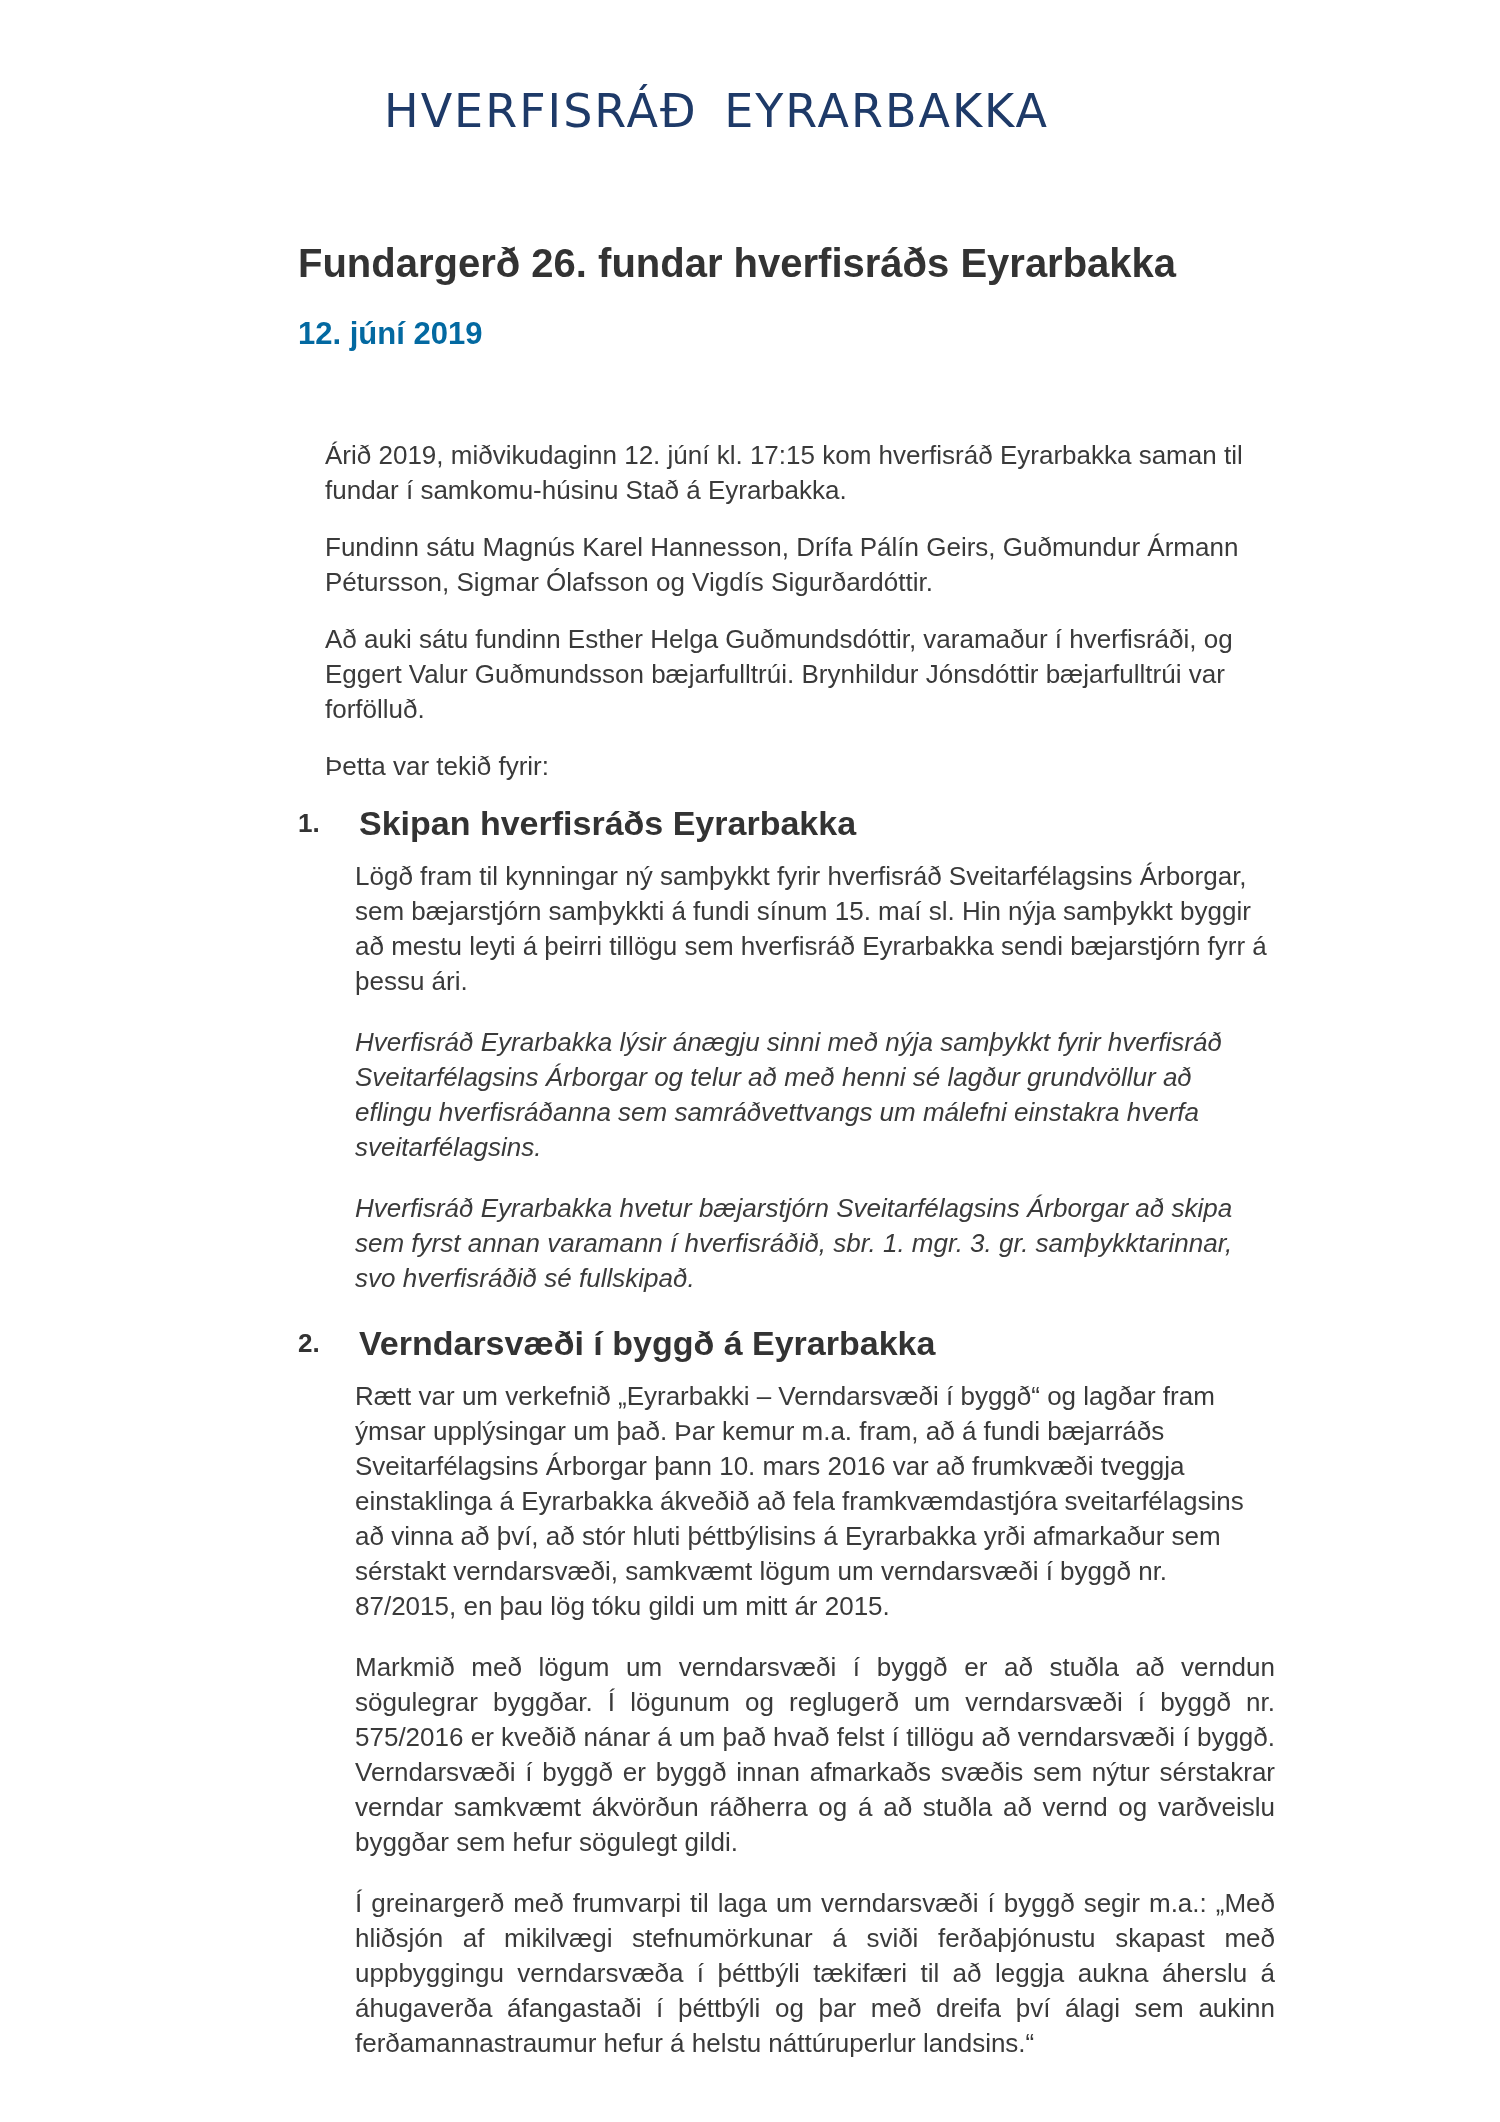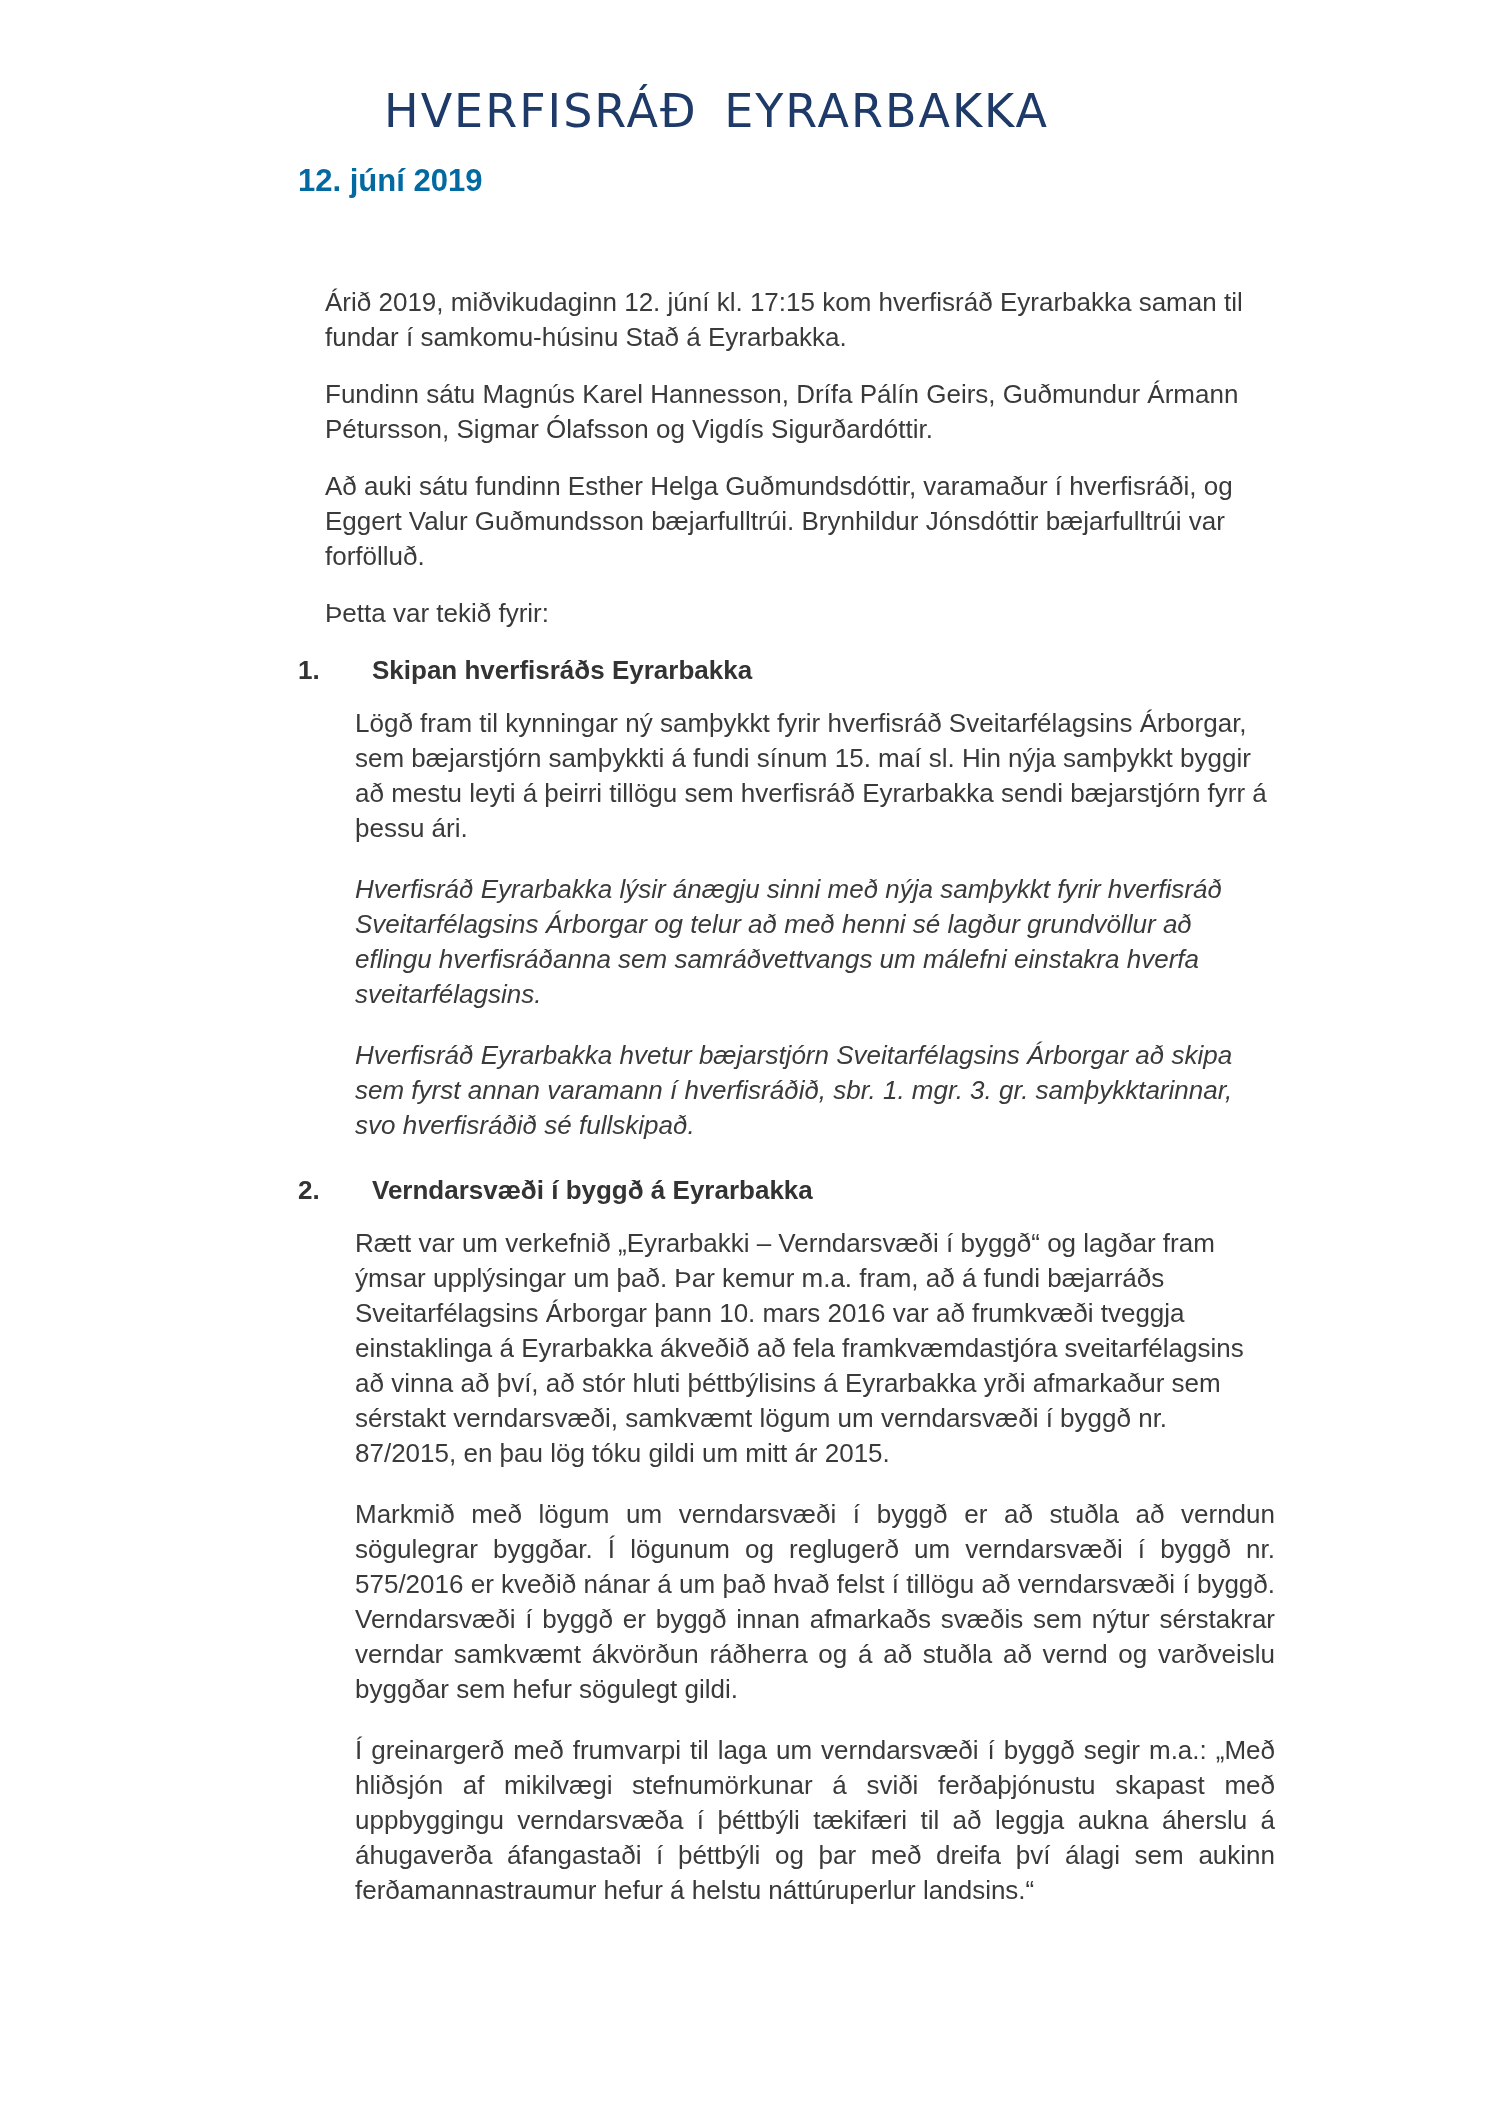--- a/index.html
+++ b/index.html
@@ -67,22 +67,22 @@
     font-size: 26px;
     line-height: 35px;
     font-weight: bold;
     color: #333333;
   }
   .item-body {
     flex: 1 1 auto;
     min-width: 0;
   }
   .item-heading {
-    margin: 0 0 18px 17px;
-    font-size: 26px;
+    margin: 0 0 18px 4px;
+    font-size: 34px;
     line-height: 35px;
     font-weight: bold;
     color: #333333;
   }
   .item-body p.para {
     margin-bottom: 26px;
   }
   p.para.italic {
     font-style: italic;
   }
@@ -90,20 +90,21 @@
     text-align: justify;
   }
 </style>
 </head>
 <body>
 
 <div class="page">
 
   <div class="letterhead">HVERFISRÁÐ EYRARBAKKA</div>
 
+  <h1 class="doc-title">Fundargerð 26. fundar hverfisráðs Eyrarbakka</h1>
 
   <div class="doc-date">12. júní 2019</div>
 
   <div class="intro">
     <p class="para">Árið 2019, miðvikudaginn 12. júní kl. 17:15 kom hverfisráð Eyrarbakka saman til fundar í samkomu-húsinu Stað á Eyrarbakka.</p>
     <p class="para">Fundinn sátu Magnús Karel Hannesson, Drífa Pálín Geirs, Guðmundur Ármann Pétursson, Sigmar Ólafsson og Vigdís Sigurðardóttir.</p>
     <p class="para">Að auki sátu fundinn Esther Helga Guðmundsdóttir, varamaður í hverfisráði, og Eggert Valur Guðmundsson bæjarfulltrúi. Brynhildur Jónsdóttir bæjarfulltrúi var forfölluð.</p>
     <p class="para">Þetta var tekið fyrir:</p>
   </div>
 

